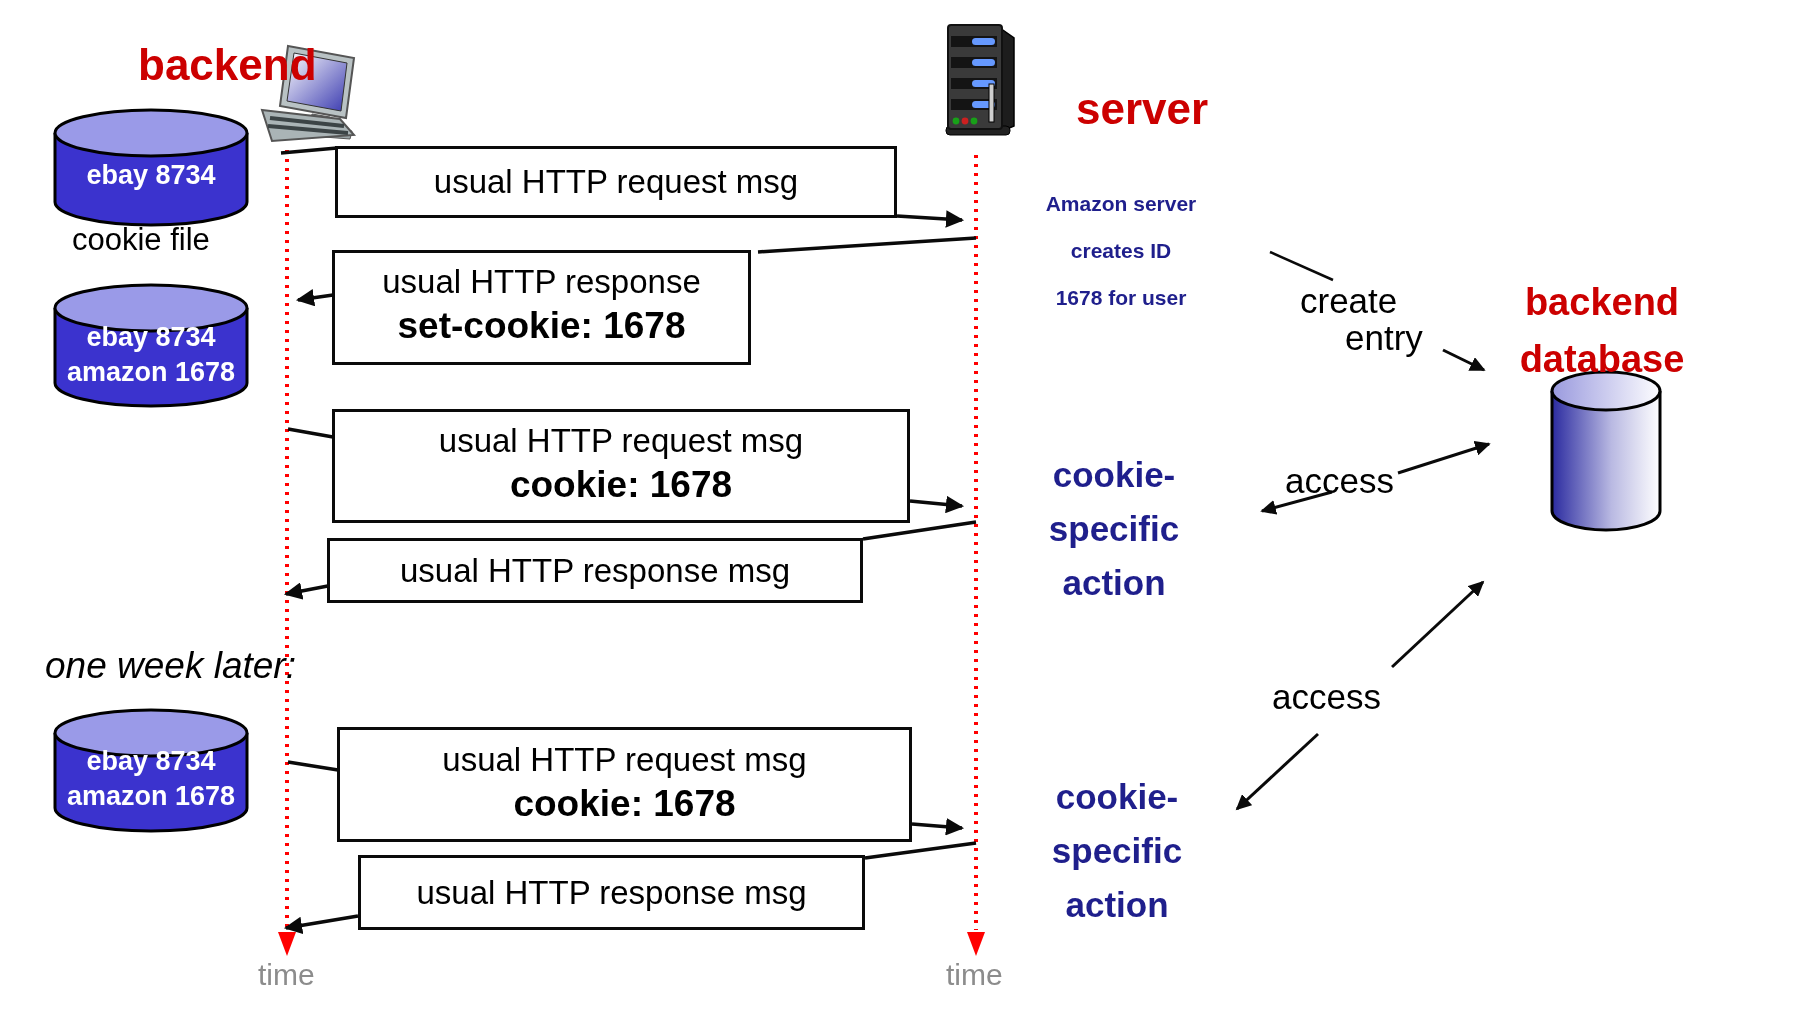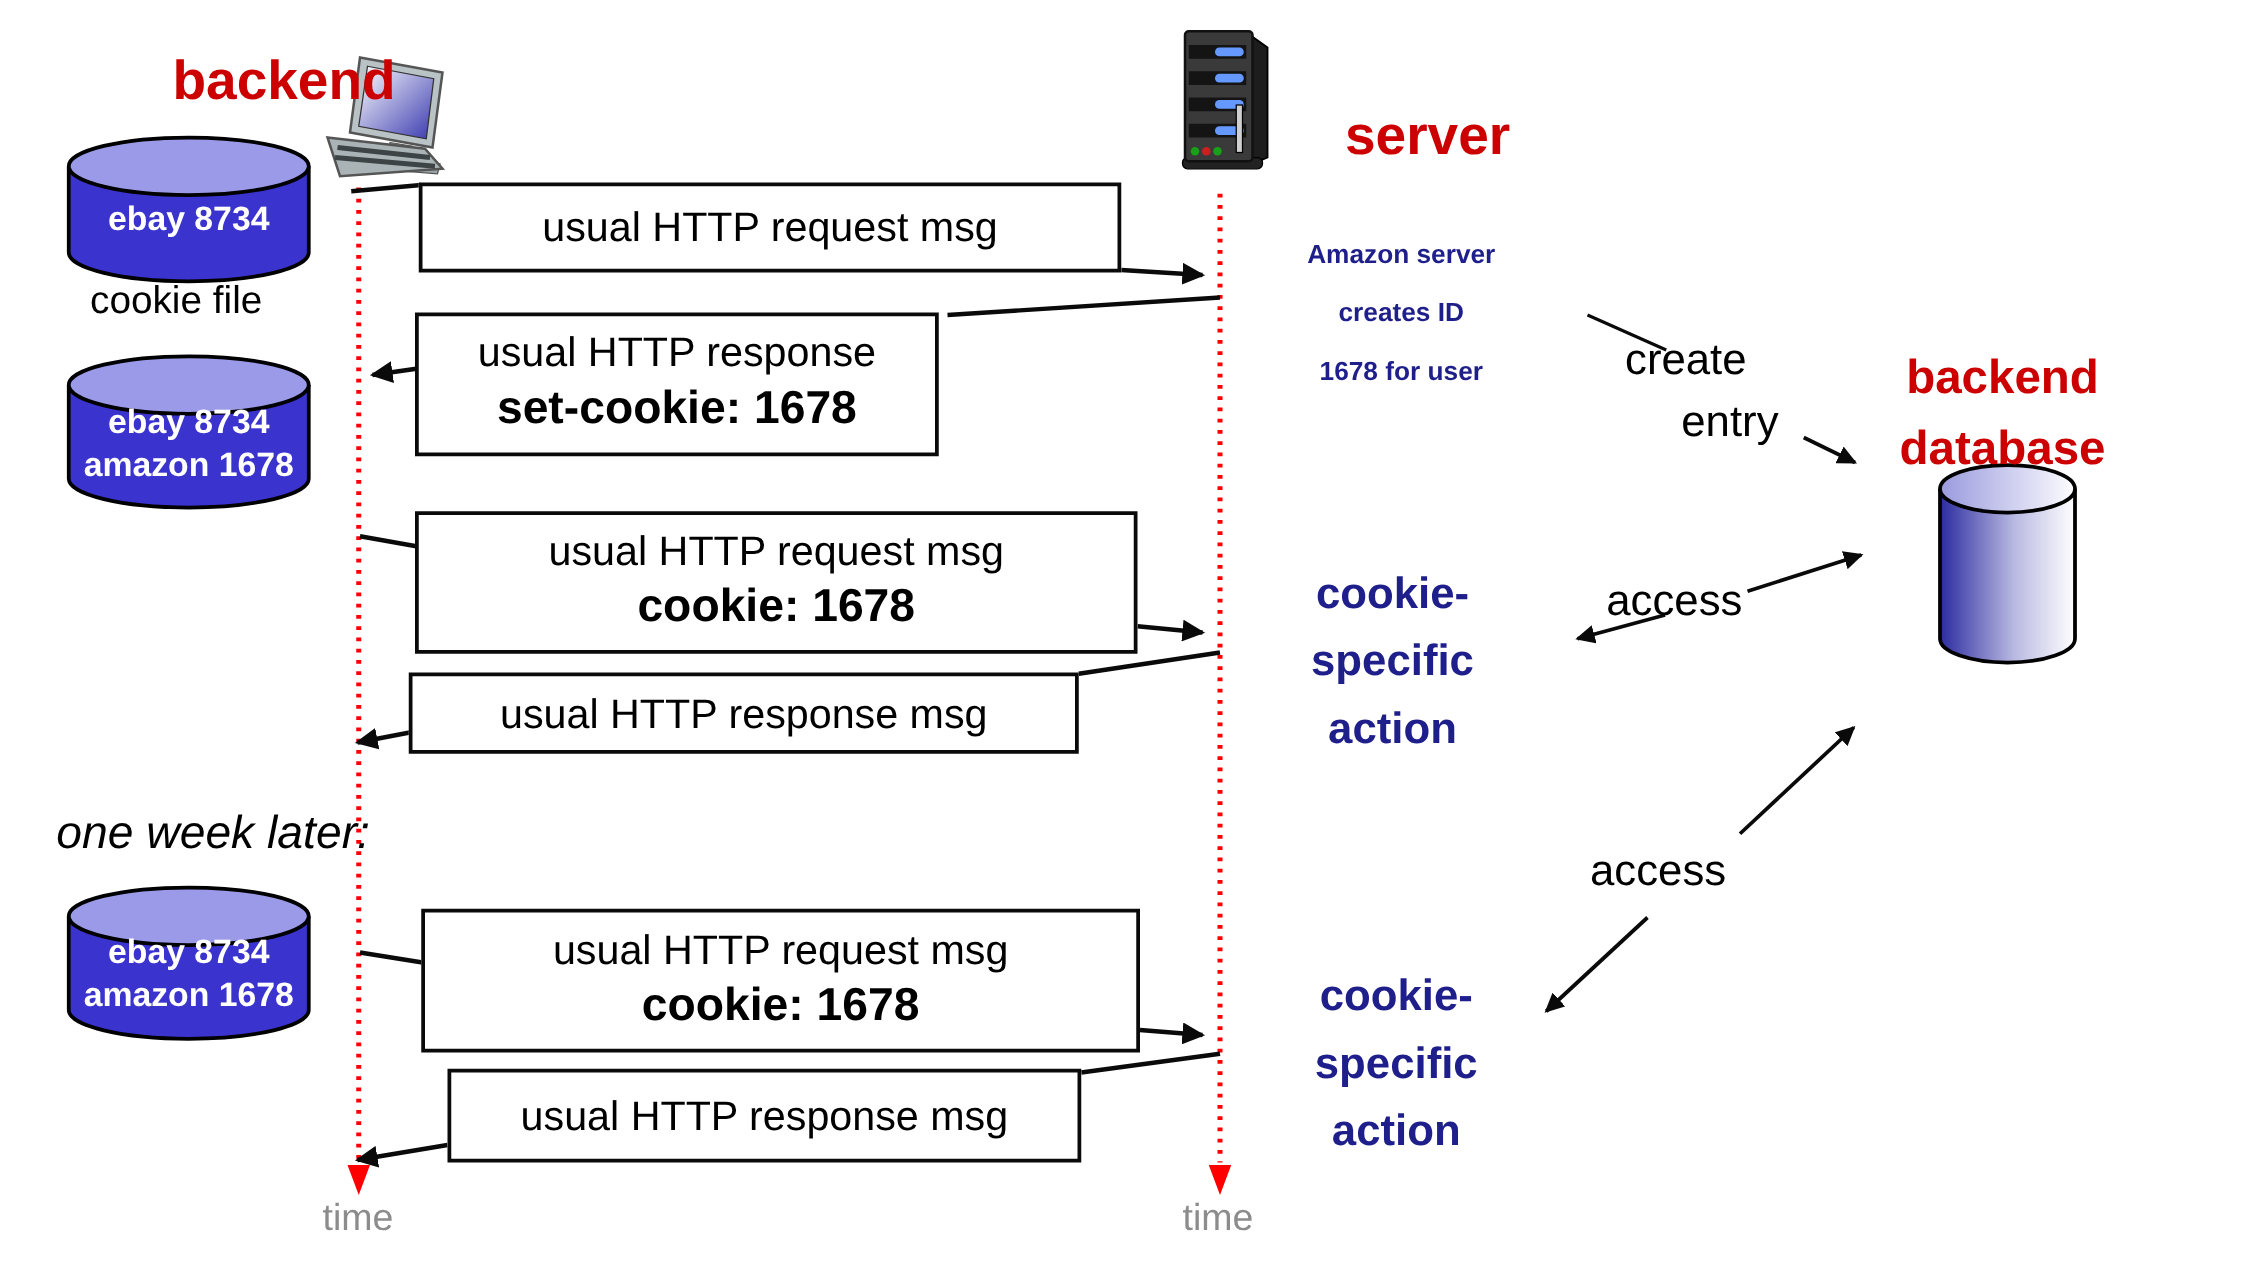--- a/index.html
+++ b/index.html
@@ -164,21 +164,21 @@
   <div class="msgbox" style="left:358px;top:855px;width:507px;height:75px;">
     <div class="l1">usual HTTP response msg</div>
   </div>
 
   <div class="note3" style="left:990px;top:180px;width:262px;font-size:21px;line-height:47px;">
     <div>Amazon server</div>
     <div>creates ID</div>
     <div>1678 for user</div>
   </div>
 
-  <div class="annot" style="left:1300px;top:268px;">create</div>
+  <div class="annot" style="left:1300px;top:281px;">create</div>
   <div class="annot" style="left:1345px;top:318px;">entry</div>
   <div class="annot" style="left:1285px;top:461px;">access</div>
   <div class="annot" style="left:1272px;top:677px;">access</div>
 
   <div class="note3" style="left:1502px;top:274px;width:200px;font-size:38px;line-height:57px;color:var(--accent-red);">
     <div>backend</div>
     <div>database</div>
   </div>
 
   <div class="note3" style="left:1014px;top:448px;width:200px;font-size:35px;line-height:54px;">

